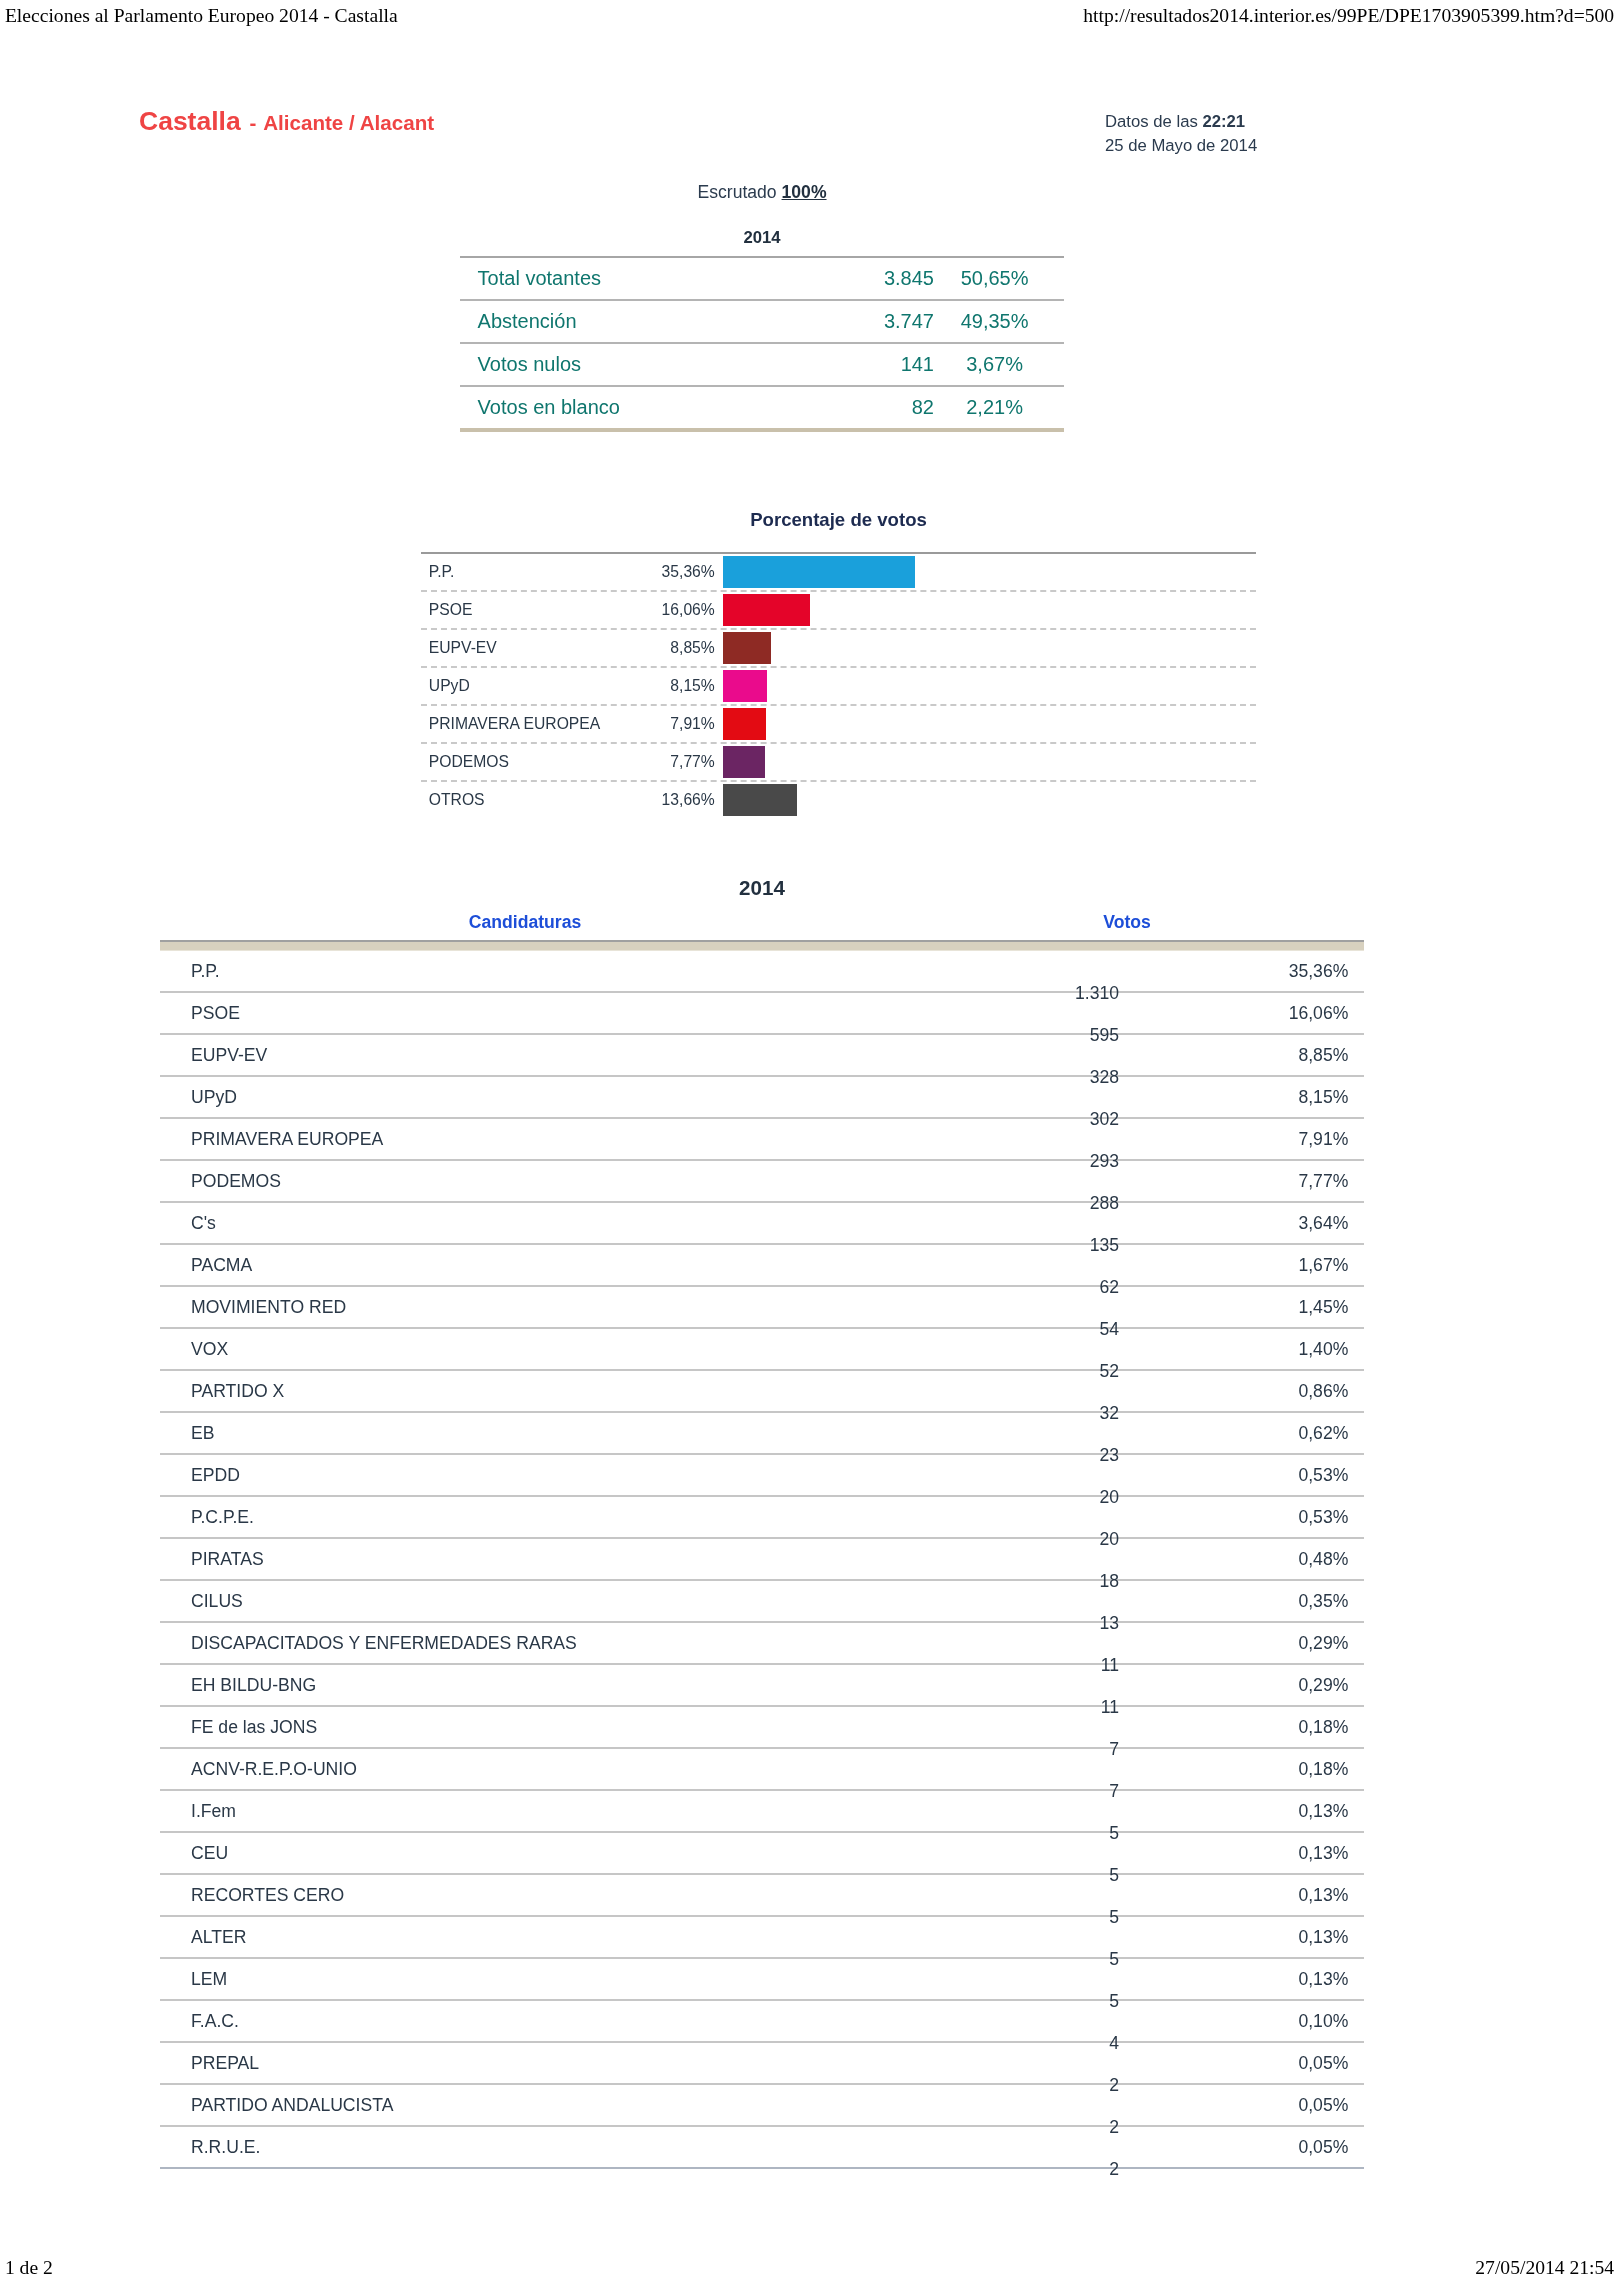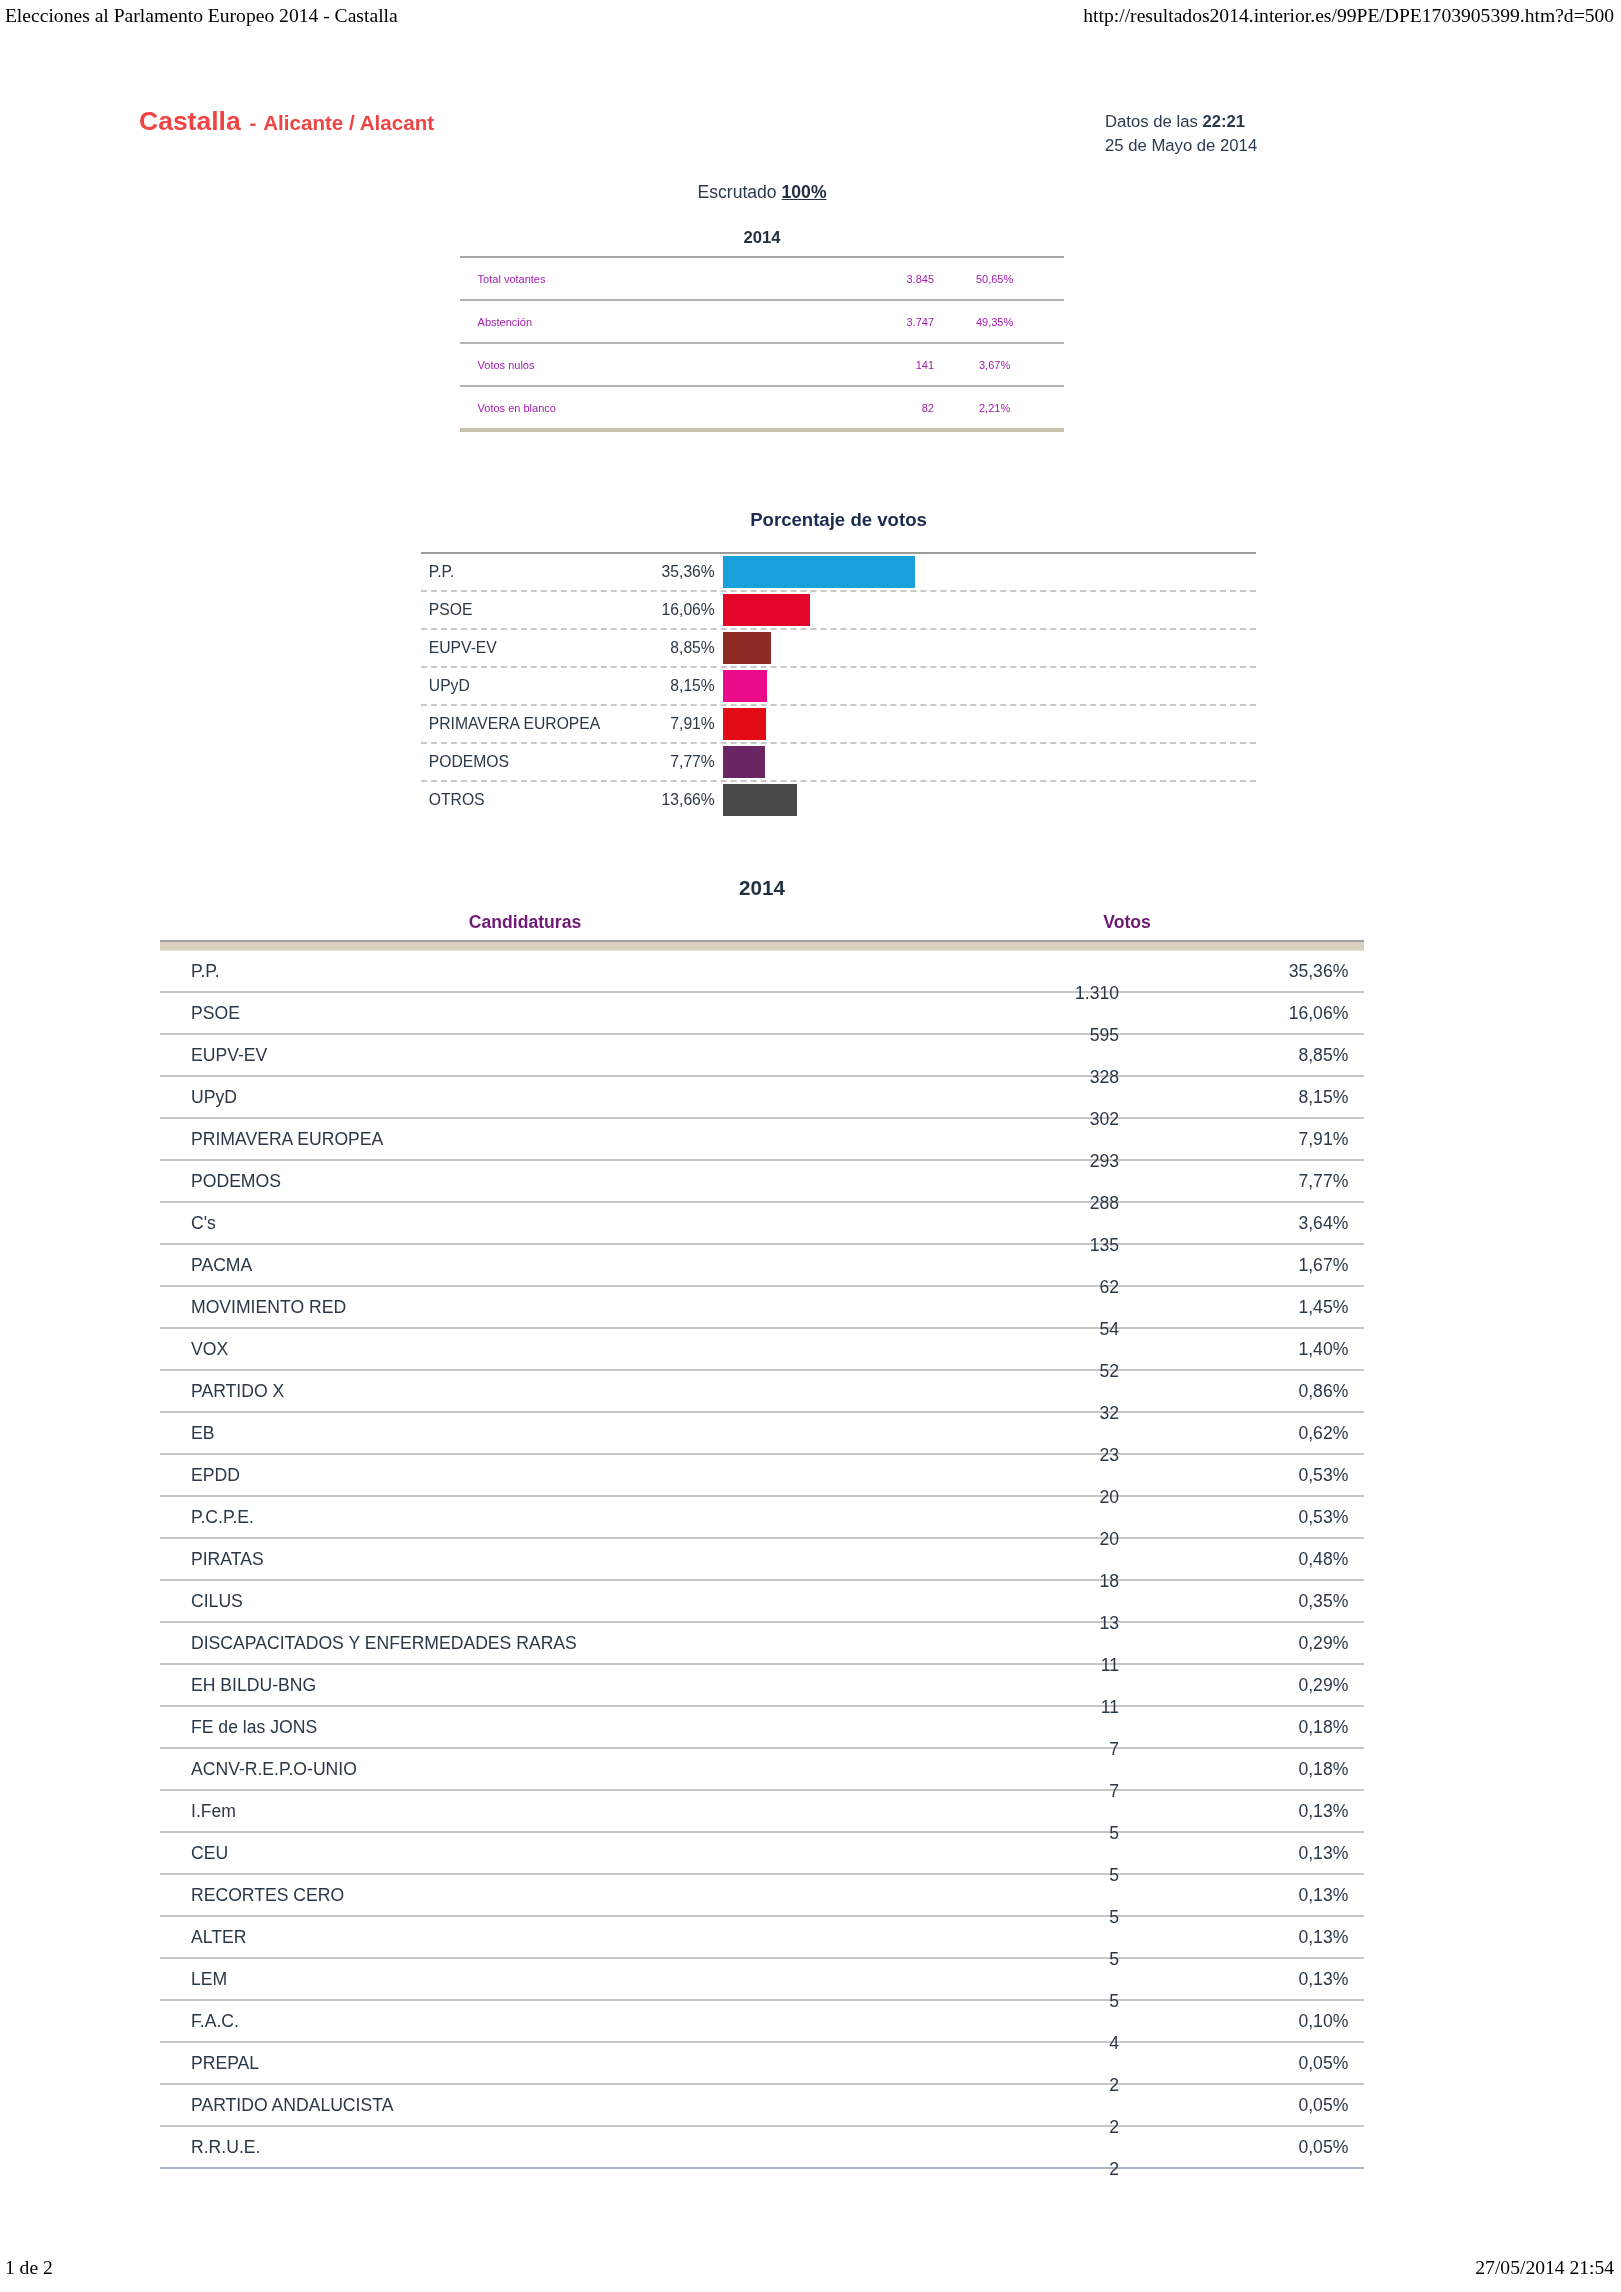--- a/index.html
+++ b/index.html
@@ -19,38 +19,38 @@
   .muni-title{position:absolute;top:106px;left:139px;white-space:nowrap;color:#ef4444;font-weight:bold;}
   .muni-title .muni{font-size:26.5px;}
   .muni-title .sep{font-size:20.6px;margin:0 6.9px 0 8.8px;}
   .muni-title .region{font-size:20.6px;}
   .datos{position:absolute;top:110px;left:1105px;font-size:16.7px;line-height:1.45;color:#2b3b4e;}
   
   .escrutado{position:absolute;top:182px;left:460px;width:604px;text-align:center;font-size:17.6px;color:#2b3b4e;}
   .escrutado b{color:#22303f;text-decoration:underline;}
   .summary-year{position:absolute;top:228px;left:460px;width:604px;text-align:center;font-size:16.7px;font-weight:bold;color:#22303f;}
   .summary-table{position:absolute;top:256px;left:460px;width:604px;border-top:2.9px solid #a6a6a6;}
-  .sum-row{display:flex;align-items:center;height:41px;border-bottom:2.9px solid #b4b4b4;font-size:11px;color:#a21caf;}
+  .sum-row{display:flex;align-items:center;height:41px;border-bottom:2.9px solid #b4b4b4;font-size:20px;color:#0f766e;}
   .sum-row:last-child{border-bottom:4.9px solid #c9c0ab;}
   .sum-label{flex:1;padding-left:17.6px;}
   .sum-val{width:147px;text-align:right;}
   .sum-pct{width:130px;text-align:center;padding-right:8.8px;box-sizing:border-box;}
   
   .chart{position:absolute;top:509px;left:421px;width:835px;}
   .chart-title{text-align:center;font-size:18.6px;font-weight:bold;color:#1d2b50;padding-bottom:21px;}
   .chart-body{border-top:2.9px solid #9a9a9a;}
   .chart-row{display:flex;align-items:center;height:36px;}
   .chart-row:not(:last-child){border-bottom:2px dashed #c9c9c9;}
   .chart-label{flex:0 0 223px;padding-left:7.8px;font-size:15.7px;color:#2a3847;}
   .chart-pct{flex:0 0 63px;text-align:right;font-size:15.7px;color:#2a3847;}
   .chart-bar{height:32px;margin-left:7.8px;}
   
   .results{position:absolute;top:876px;left:160px;width:1204px;}
   .res-year{text-align:center;font-size:20.6px;font-weight:bold;color:#22303f;margin-bottom:11.8px;}
-  .res-header{display:flex;font-weight:bold;font-size:17.6px;color:#701a75;padding-bottom:6.9px;}
+  .res-header{display:flex;font-weight:bold;font-size:17.6px;color:#1d4ed8;padding-bottom:6.9px;}
   .res-h-cand{width:730px;text-align:center;}
   .res-h-votos{flex:1;text-align:center;}
   .res-band{height:8.8px;background:#d8d1bf;border-top:2px solid #a0a0a0;border-bottom:1px solid #e8e4d8;}
   .res-row{display:flex;align-items:center;height:40px;border-bottom:2px solid #c6c6c6;font-size:17.6px;color:#2a3847;}
   .res-row:last-child{border-bottom:2.9px solid #aeb6c2;}
   .res-name{flex:1;padding-left:31px;}
   .res-votes{width:235px;text-align:right;margin-top:44px;}
   .res-pct{width:245px;text-align:right;padding-right:15.7px;box-sizing:border-box;}
 </style>
 </head>

